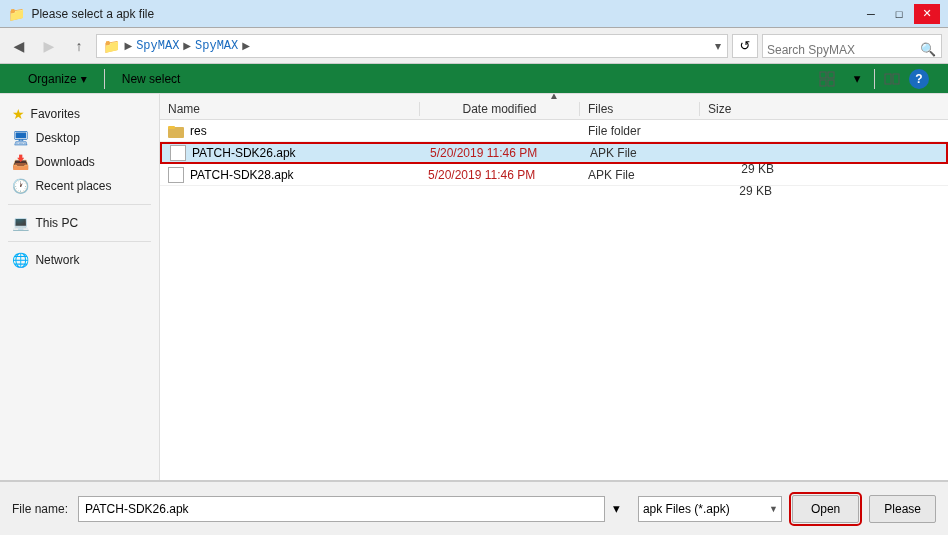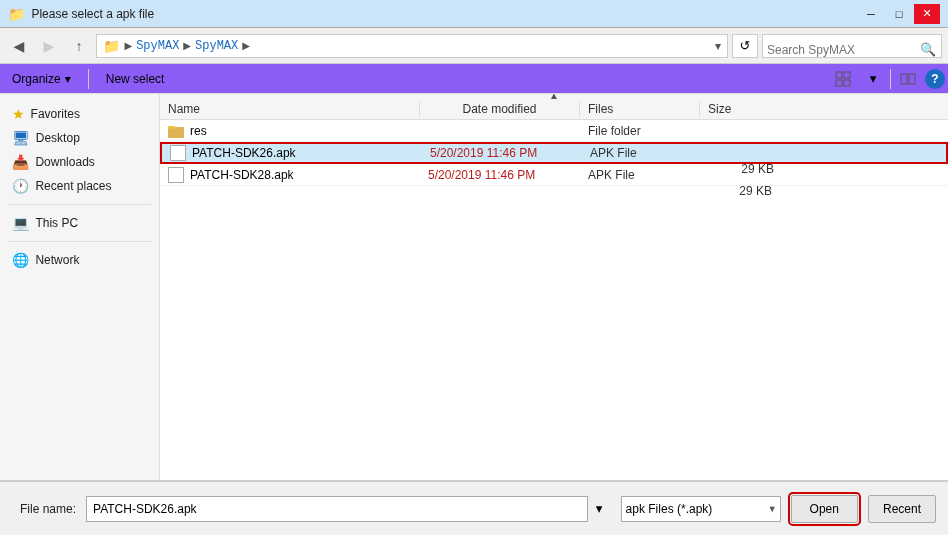--- a/index.html
+++ b/index.html
@@ -117,25 +117,25 @@
       outline: none;
       width: 100%;
       font-size: 12px;
       color: #999;
       background: transparent;
     }
     .search-icon { color: #666; font-size: 13px; }
 
     
     .toolbar2 {
-      background: #8b5cf6;
+      background: #15803d;
       height: 30px;
       display: flex;
       align-items: center;
-      padding: 0 3px;
+      padding: 0 19px;
       gap: 8px;
       border-bottom: 1px solid #ddd;
     }
     .toolbar2-btn {
       height: 24px;
       padding: 0 8px;
       border: 1px solid transparent;
       background: transparent;
       cursor: pointer;
       font-size: 12px;
@@ -283,21 +283,20 @@
       border-top: 1px solid #ccc;
       display: flex;
       align-items: center;
       padding: 0 12px;
       gap: 10px;
     }
     .filename-label {
       font-size: 12px;
       color: #222;
       white-space: nowrap;
-      margin-left: 8px;
     }
     .filename-input-wrap {
       flex: 1;
       position: relative;
     }
     .filename-input {
       width: 100%;
       height: 26px;
       border: 1px solid #aaa;
       background: white;
@@ -318,21 +317,21 @@
       display: flex;
       align-items: center;
       justify-content: center;
     }
     .filetype-select {
       height: 26px;
       border: 1px solid #aaa;
       background: white;
       font-size: 12px;
       padding: 0 20px 0 4px;
-      width: 160px;
+      width: 144px;
       appearance: none;
       -webkit-appearance: none;
       cursor: pointer;
       position: relative;
     }
     .filetype-wrap {
       position: relative;
       display: inline-block;
     }
     .filetype-wrap::after {
@@ -540,14 +539,14 @@
     <input class="filename-input" type="text" value="PATCH-SDK26.apk" style="">
     <button class="filename-dropdown-btn">▾</button>
   </div>
   <div class="filetype-wrap">
     <select class="filetype-select">
       <option>apk Files (*.apk)</option>
       <option>All Files (*.*)</option>
     </select>
   </div>
   <button class="open-btn">Open</button>
-  <button class="cancel-btn">Recent</button>
+  <button class="cancel-btn">Please</button>
 </div>
 
 </body></html>

